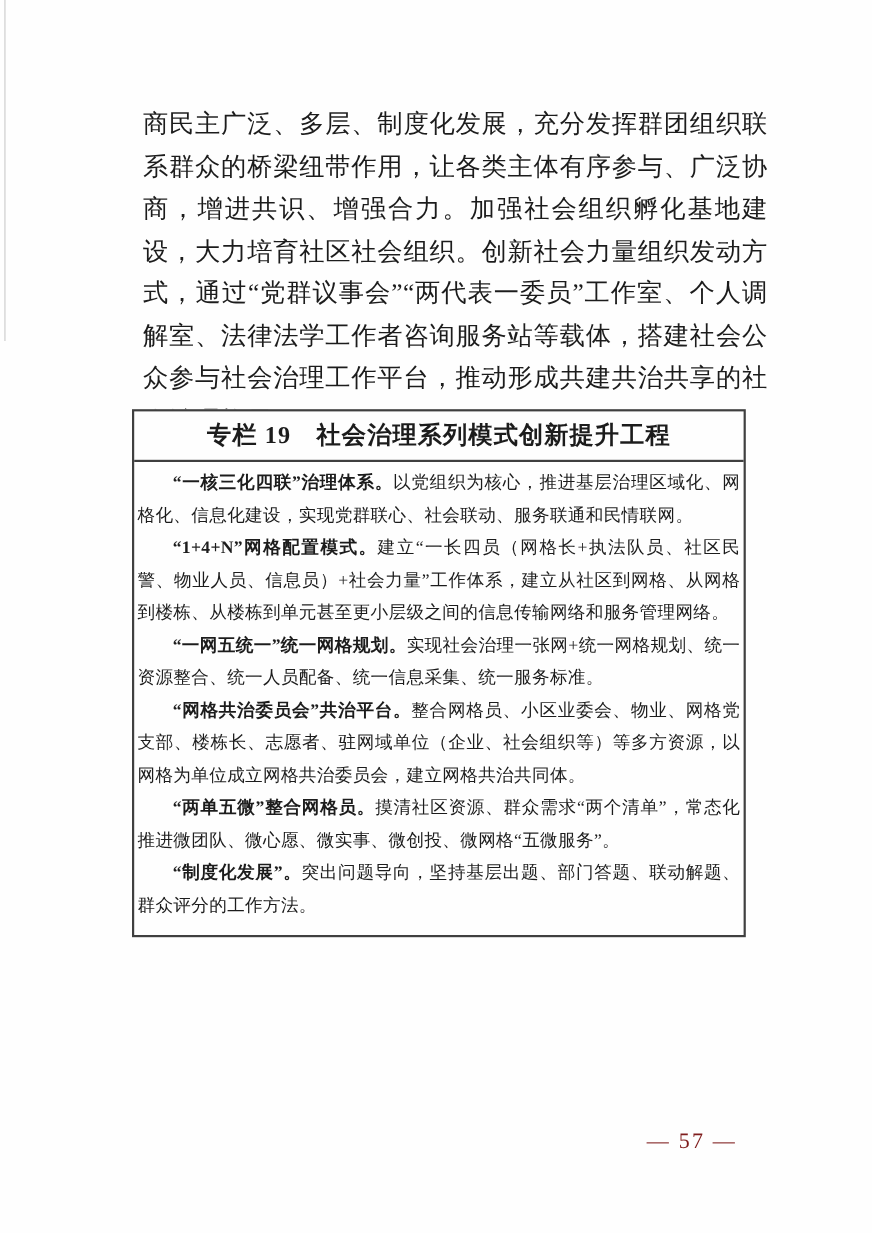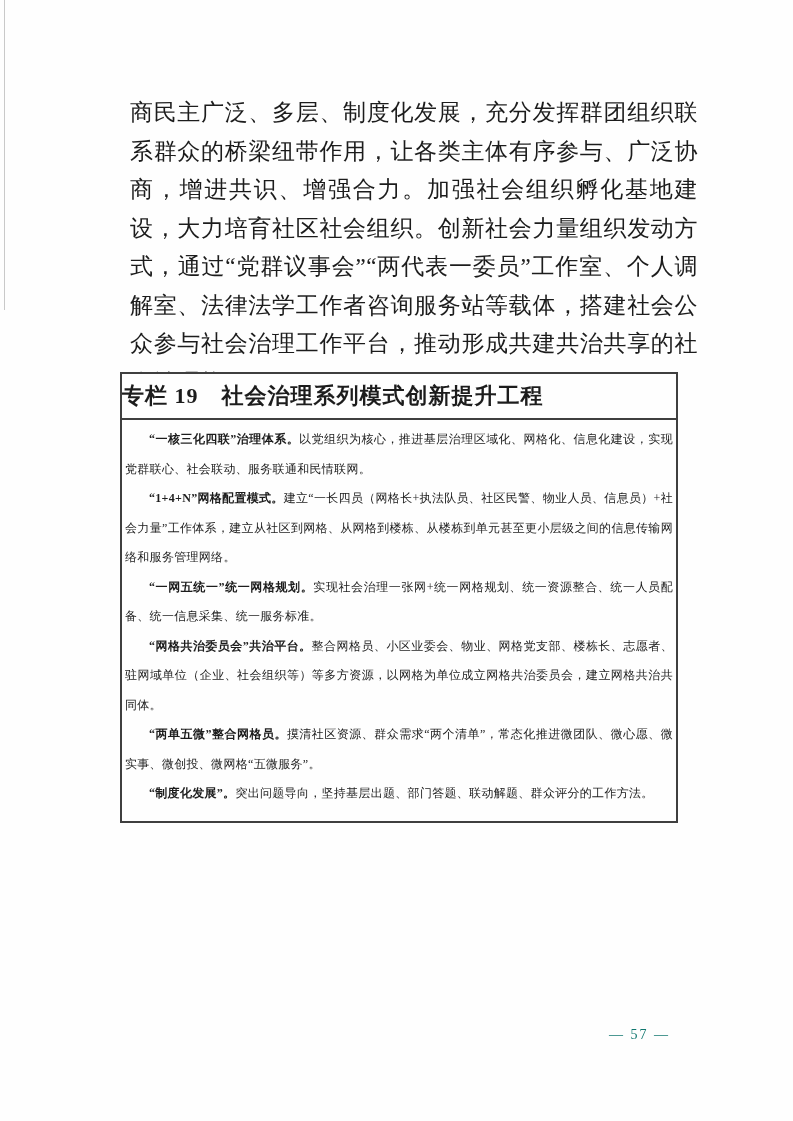--- a/index.html
+++ b/index.html
@@ -40,48 +40,49 @@
     position: absolute;
     left: 120px;
     top: 372px;
     width: 554px;
     border: 2px solid #3f3f3f;
     background: #fefefe;
   }
   .column-box-title {
     height: 44px;
     line-height: 44px;
+    text-align: center;
     font-weight: bold;
     font-size: 22px;
     border-bottom: 2px solid #3f3f3f;
     letter-spacing: 1px;
   }
   .column-box-body {
     padding: 5px 3px 12px 3px;
   }
   .box-para {
     margin: 0;
-    font-size: 12px;
+    font-size: 16px;
     line-height: 29.5px;
     text-align: justify;
     text-indent: 2em;
     letter-spacing: 0.3px;
   }
   .box-para b {
     font-weight: bold;
   }
   .page-number {
     position: absolute;
     left: 0;
     top: 1027px;
     width: 670px;
     text-align: right;
-    font-size: 14px;
+    font-size: 20px;
     letter-spacing: 2px;
-    color: #0f766e;
+    color: #7f1d1d;
   }
 </style>
 </head>
 <body>
 
 <div class="page">
   <div class="scan-line"></div>
 
   <p class="main-paragraph">商民主广泛、多层、制度化发展，充分发挥群团组织联系群众的桥梁纽带作用，让各类主体有序参与、广泛协商，增进共识、增强合力。加强社会组织孵化基地建设，大力培育社区社会组织。创新社会力量组织发动方式，通过“党群议事会”“两代表一委员”工作室、个人调解室、法律法学工作者咨询服务站等载体，搭建社会公众参与社会治理工作平台，推动形成共建共治共享的社会治理格局。</p>
 

